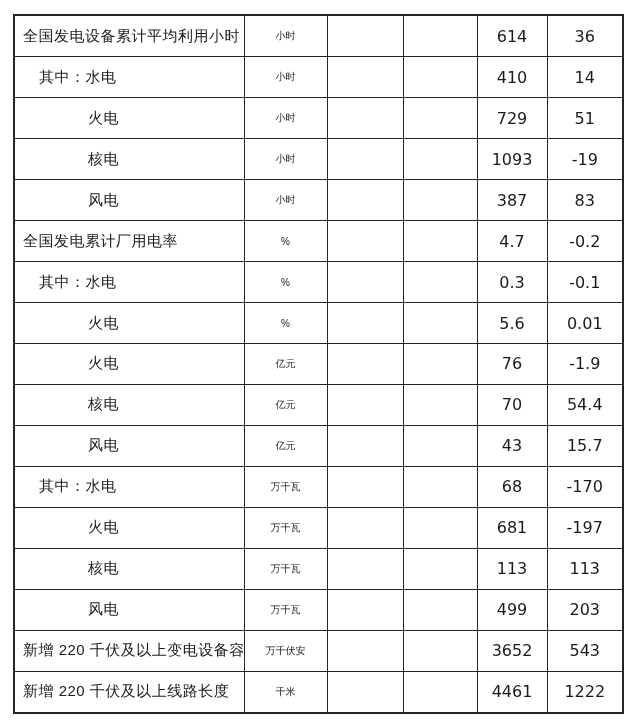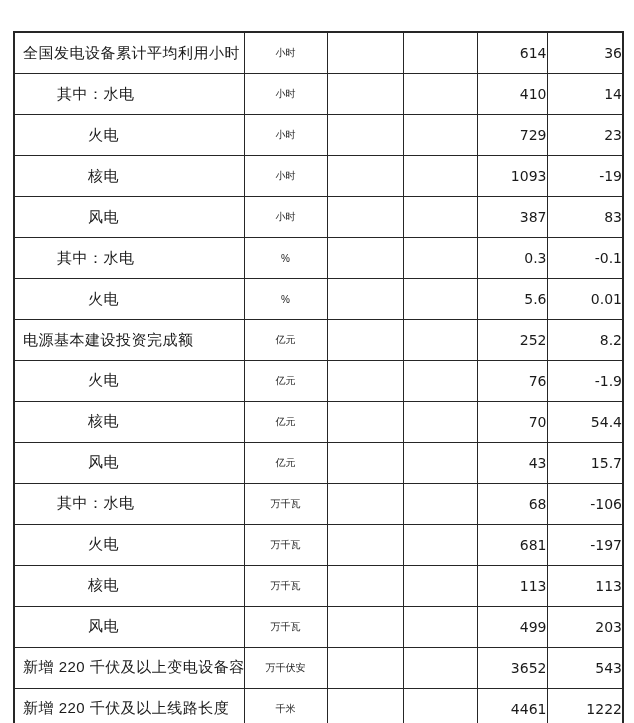--- a/index.html
+++ b/index.html
@@ -9,21 +9,21 @@
   }
   body {
     width: 634px;
     height: 723px;
     position: relative;
     font-family: "Liberation Sans", "DejaVu Sans", sans-serif;
     color: #1a1a1a;
   }
   .page {
     position: absolute;
-    left: 0; top: 17px;
+    left: 0; top: 0;
     width: 634px;
     height: 541px;
     background: #ffffff;
   }
   table.stats-table {
     position: absolute;
     left: 13px;
     top: 14px;
     width: 609px;
     height: 700px;
@@ -37,32 +37,32 @@
     padding: 0;
     overflow: hidden;
     white-space: nowrap;
   }
   td.item {
     text-align: left;
     font-size: 15px;
     letter-spacing: 0.5px;
   }
   td.item.ind0 { padding-left: 8px; }
-  td.item.ind1 { padding-left: 42px; }
+  td.item.ind1 { padding-left: 24px; }
   td.item.ind2 { padding-left: 73px; }
   td.unit {
     text-align: center;
     font-size: 10px;
   }
   td.blank {
     text-align: center;
   }
   td.value, td.change {
-    text-align: right;
-    font-size: 14px;
+    text-align: center;
+    font-size: 16px;
     font-family: "DejaVu Sans", "Liberation Sans", sans-serif;
   }
 </style>
 </head>
 <body>
 
 <div class="page">
   <table class="stats-table">
     <colgroup>
       <col style="width:230px">
@@ -88,63 +88,63 @@
           <td class="blank"></td>
           <td class="value">410</td>
           <td class="change">14</td>
         </tr>
         <tr>
           <td class="item ind2">火电</td>
           <td class="unit">小时</td>
           <td class="blank"></td>
           <td class="blank"></td>
           <td class="value">729</td>
-          <td class="change">23</td>
+          <td class="change">51</td>
         </tr>
         <tr>
           <td class="item ind2">核电</td>
           <td class="unit">小时</td>
           <td class="blank"></td>
           <td class="blank"></td>
           <td class="value">1093</td>
           <td class="change">-19</td>
         </tr>
         <tr>
           <td class="item ind2">风电</td>
           <td class="unit">小时</td>
           <td class="blank"></td>
           <td class="blank"></td>
           <td class="value">387</td>
           <td class="change">83</td>
         </tr>
         <tr>
+          <td class="item ind0">全国发电累计厂用电率</td>
+          <td class="unit">%</td>
+          <td class="blank"></td>
+          <td class="blank"></td>
+          <td class="value">4.7</td>
+          <td class="change">-0.2</td>
+        </tr>
+        <tr>
           <td class="item ind1">其中：水电</td>
           <td class="unit">%</td>
           <td class="blank"></td>
           <td class="blank"></td>
           <td class="value">0.3</td>
           <td class="change">-0.1</td>
         </tr>
         <tr>
           <td class="item ind2">火电</td>
           <td class="unit">%</td>
           <td class="blank"></td>
           <td class="blank"></td>
           <td class="value">5.6</td>
           <td class="change">0.01</td>
         </tr>
         <tr>
-          <td class="item ind0">电源基本建设投资完成额</td>
-          <td class="unit">亿元</td>
-          <td class="blank"></td>
-          <td class="blank"></td>
-          <td class="value">252</td>
-          <td class="change">8.2</td>
-        </tr>
-        <tr>
           <td class="item ind2">火电</td>
           <td class="unit">亿元</td>
           <td class="blank"></td>
           <td class="blank"></td>
           <td class="value">76</td>
           <td class="change">-1.9</td>
         </tr>
         <tr>
           <td class="item ind2">核电</td>
           <td class="unit">亿元</td>
@@ -160,21 +160,21 @@
           <td class="blank"></td>
           <td class="value">43</td>
           <td class="change">15.7</td>
         </tr>
         <tr>
           <td class="item ind1">其中：水电</td>
           <td class="unit">万千瓦</td>
           <td class="blank"></td>
           <td class="blank"></td>
           <td class="value">68</td>
-          <td class="change">-106</td>
+          <td class="change">-170</td>
         </tr>
         <tr>
           <td class="item ind2">火电</td>
           <td class="unit">万千瓦</td>
           <td class="blank"></td>
           <td class="blank"></td>
           <td class="value">681</td>
           <td class="change">-197</td>
         </tr>
         <tr>

